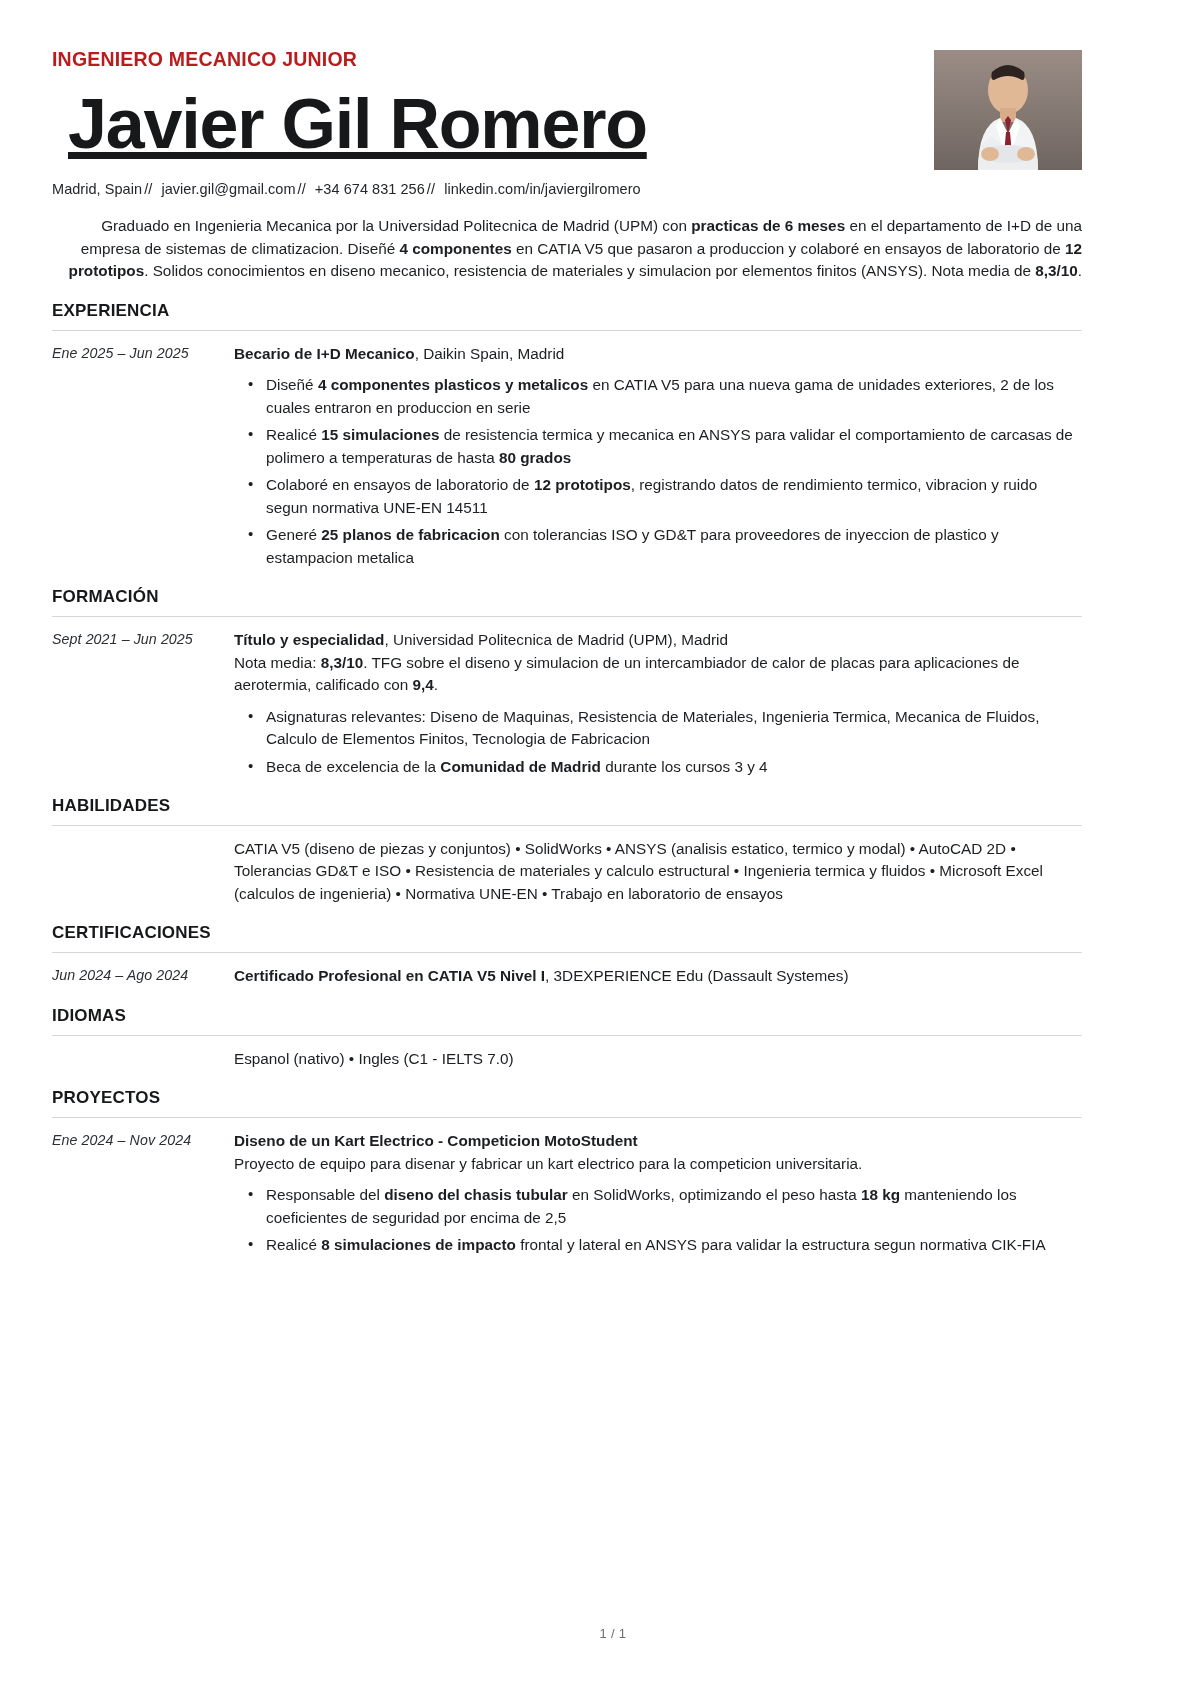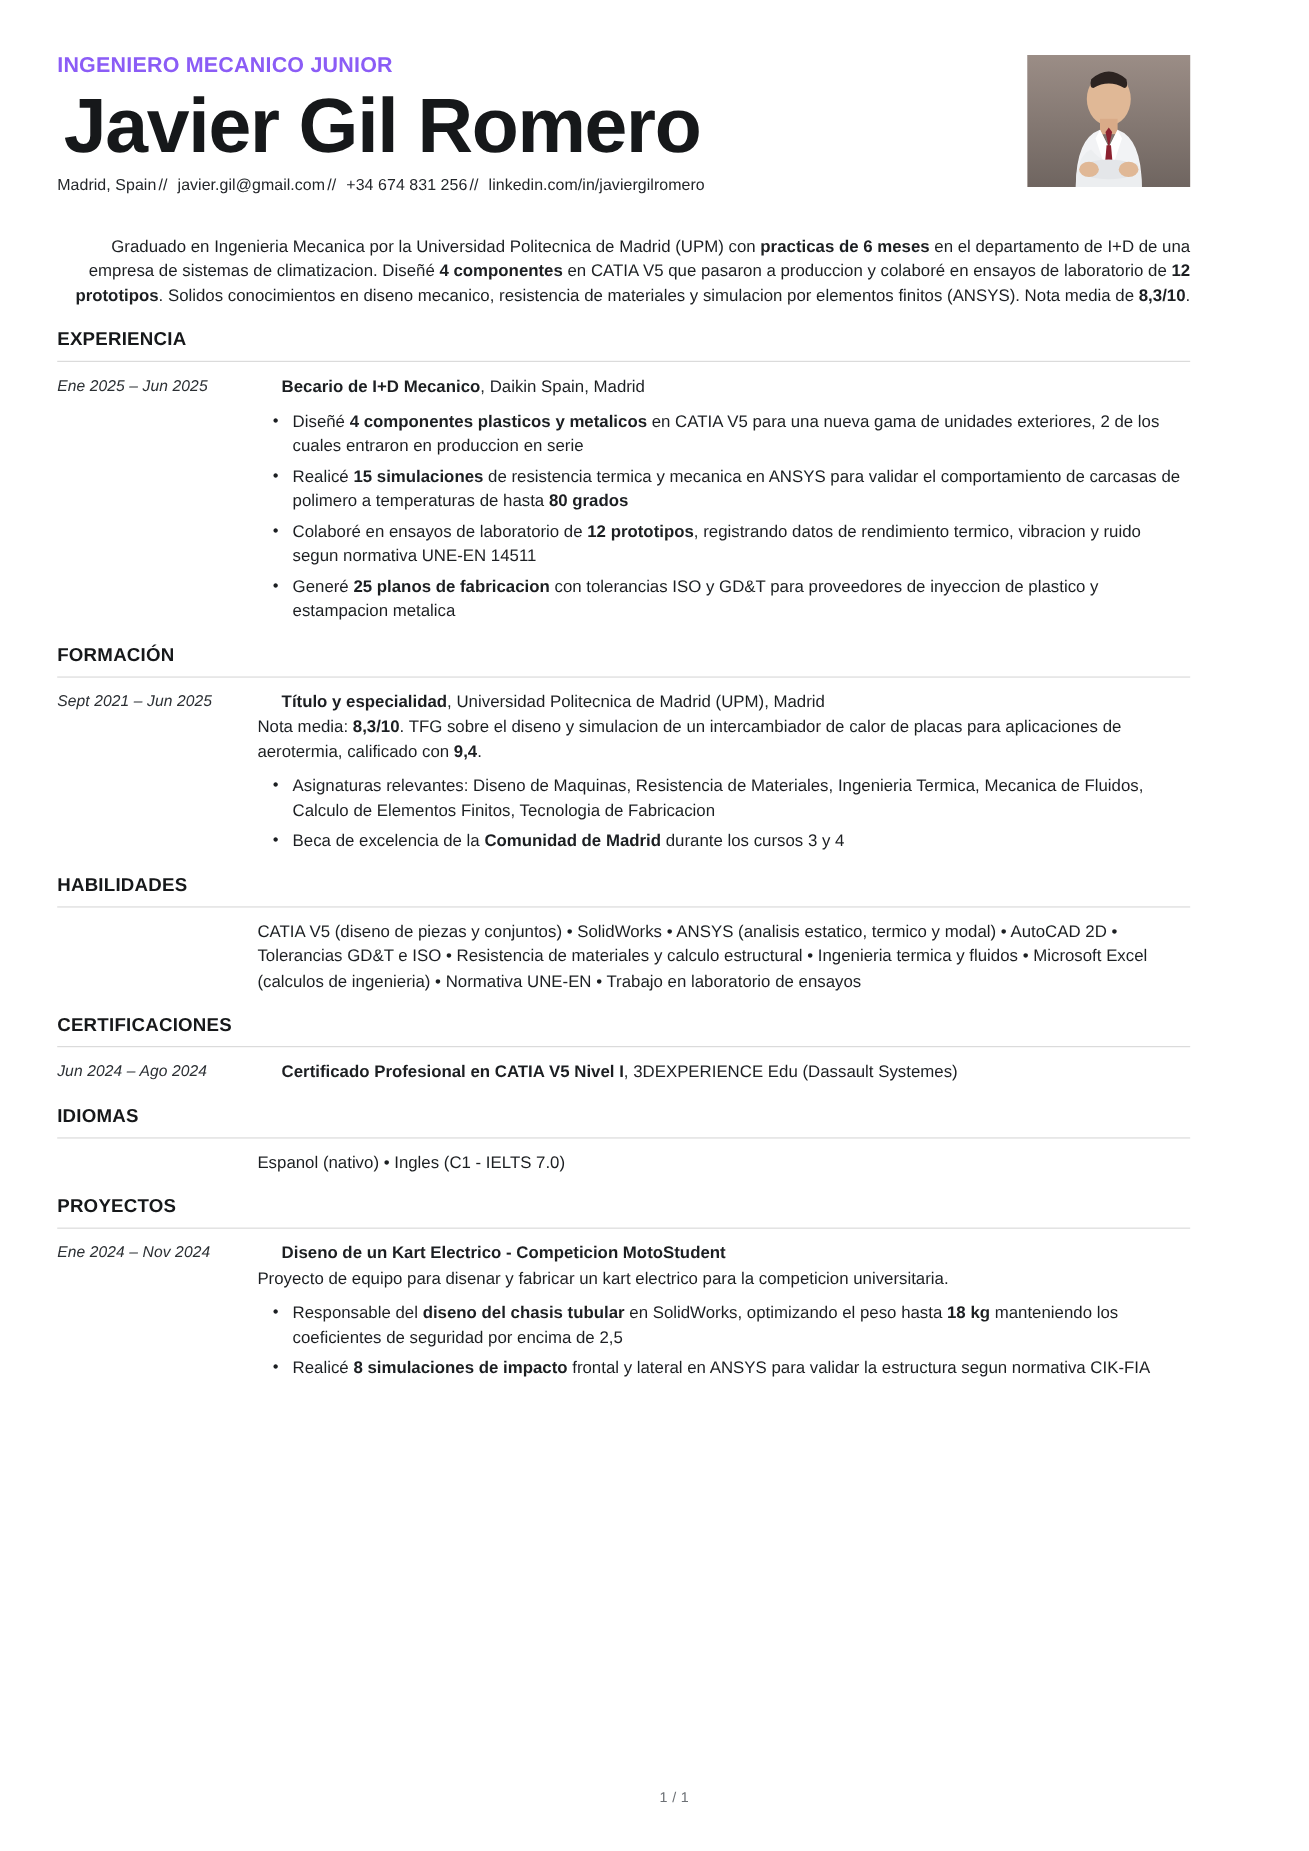--- a/index.html
+++ b/index.html
@@ -22,31 +22,32 @@
     overflow: hidden;
   }
   .header {
     position: relative;
     min-height: 150px;
   }
   .job-title {
     font-size: 19.5px;
     font-weight: bold;
     letter-spacing: 0.2px;
-    color: #8b5cf6;
+    color: #b91c1c;
     margin: 0 0 4px 0;
     line-height: 1.2;
   }
   .full-name {
     font-size: 70px;
     font-weight: bold;
     letter-spacing: -1.2px;
     color: #16181a;
-    margin: 6px;
+    margin: 16px;
     line-height: 1.08;
+    text-decoration: underline;
   }
   .photo {
     position: absolute;
     top: 2px;
     right: 0;
     width: 148px;
     height: 120px;
     overflow: hidden;
     background: #8d7f79;
   }
@@ -95,21 +96,21 @@
     padding-top: 2px;
     letter-spacing: 0.1px;
   }
   .entry-body {
     flex: 1 1 auto;
     font-size: 15.3px;
     line-height: 1.47;
     color: #1c1f22;
   }
   .entry-heading { margin: 0; }
-  .entry-heading b { font-weight: bold; margin-left: 22px; }
+  .entry-heading b { font-weight: bold; }
   .entry-desc { margin: 0; }
   ul.bullets {
     margin: 9px 0 0 0;
     padding-left: 30px;
     list-style: none;
   }
   ul.bullets li {
     position: relative;
     margin-bottom: 5px;
     line-height: 1.47;

